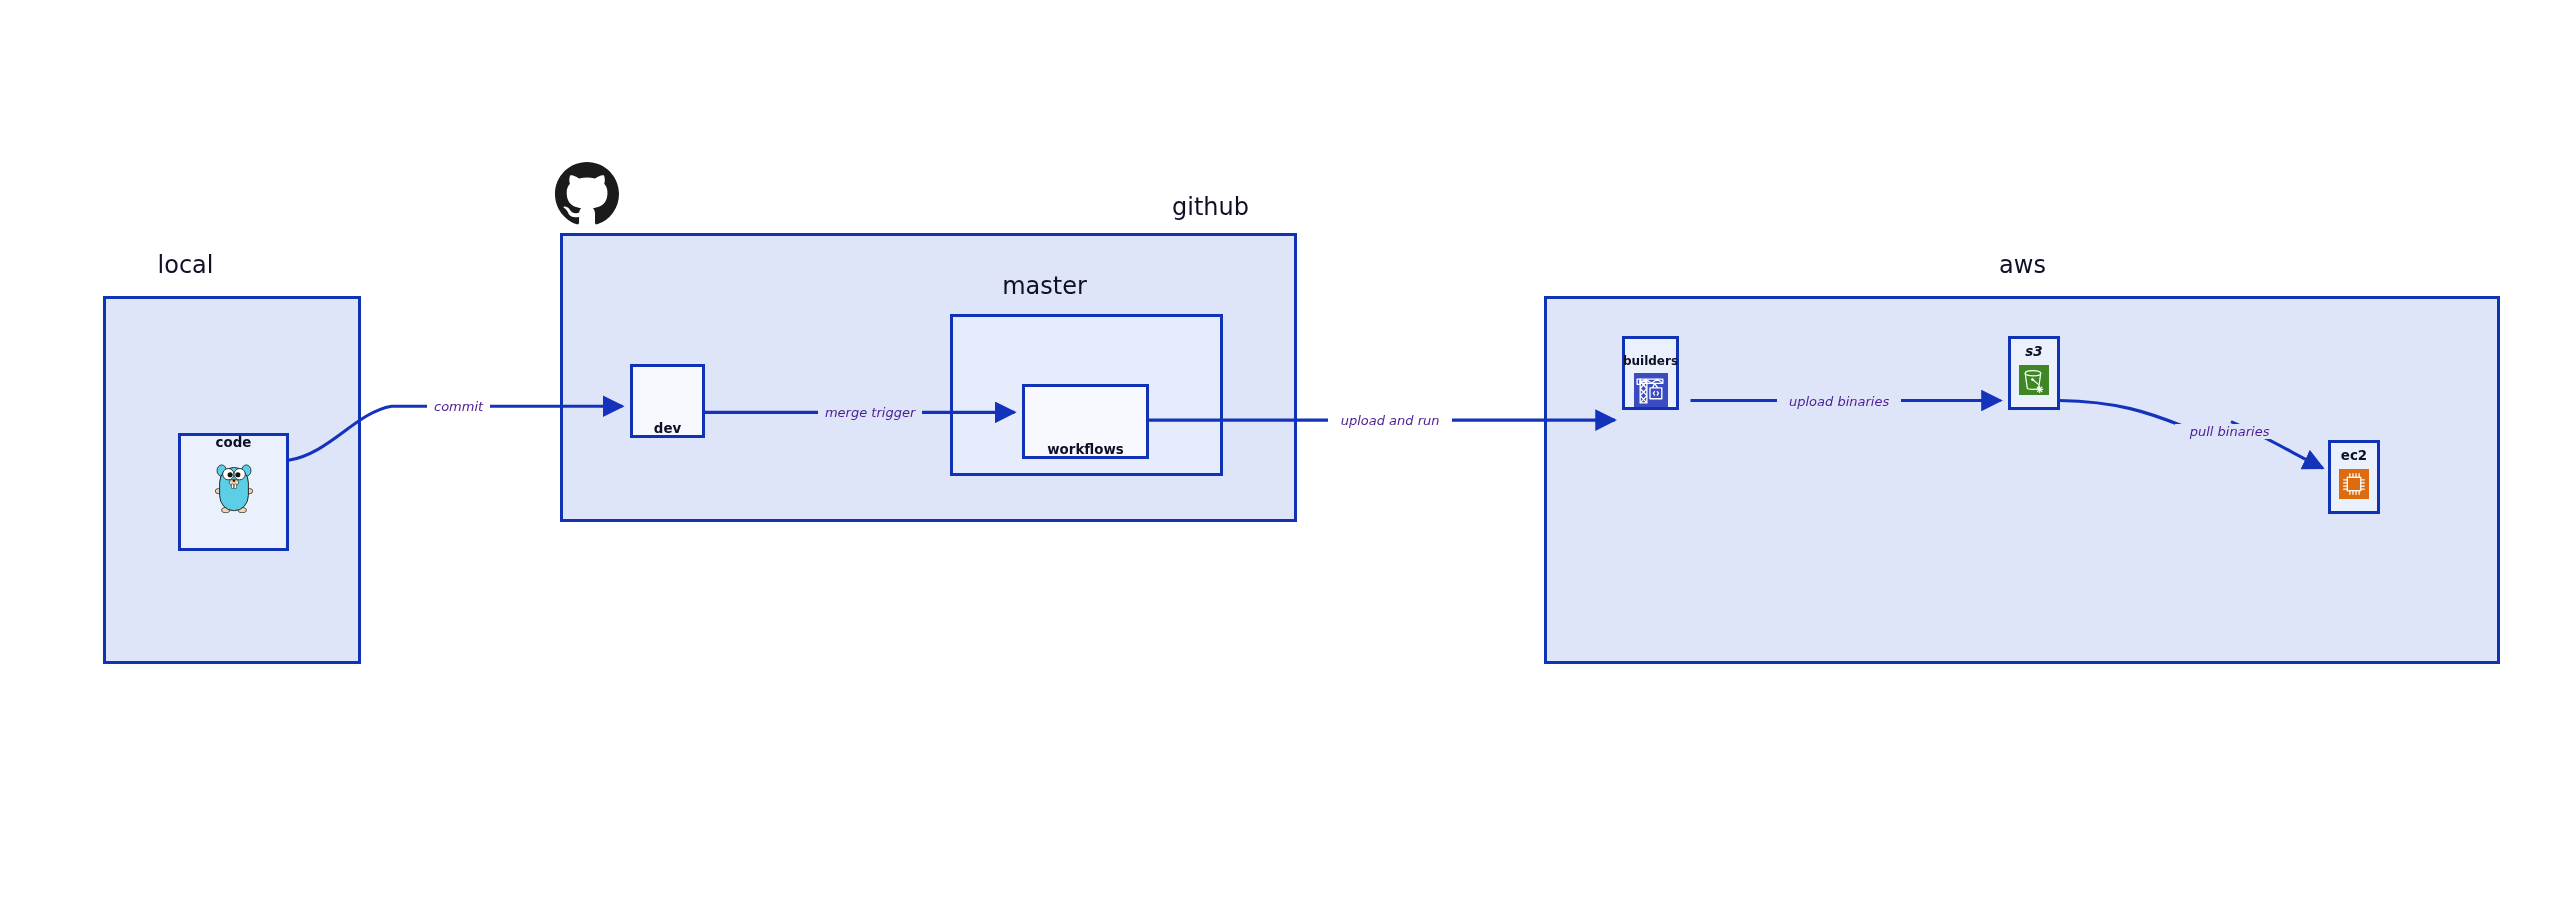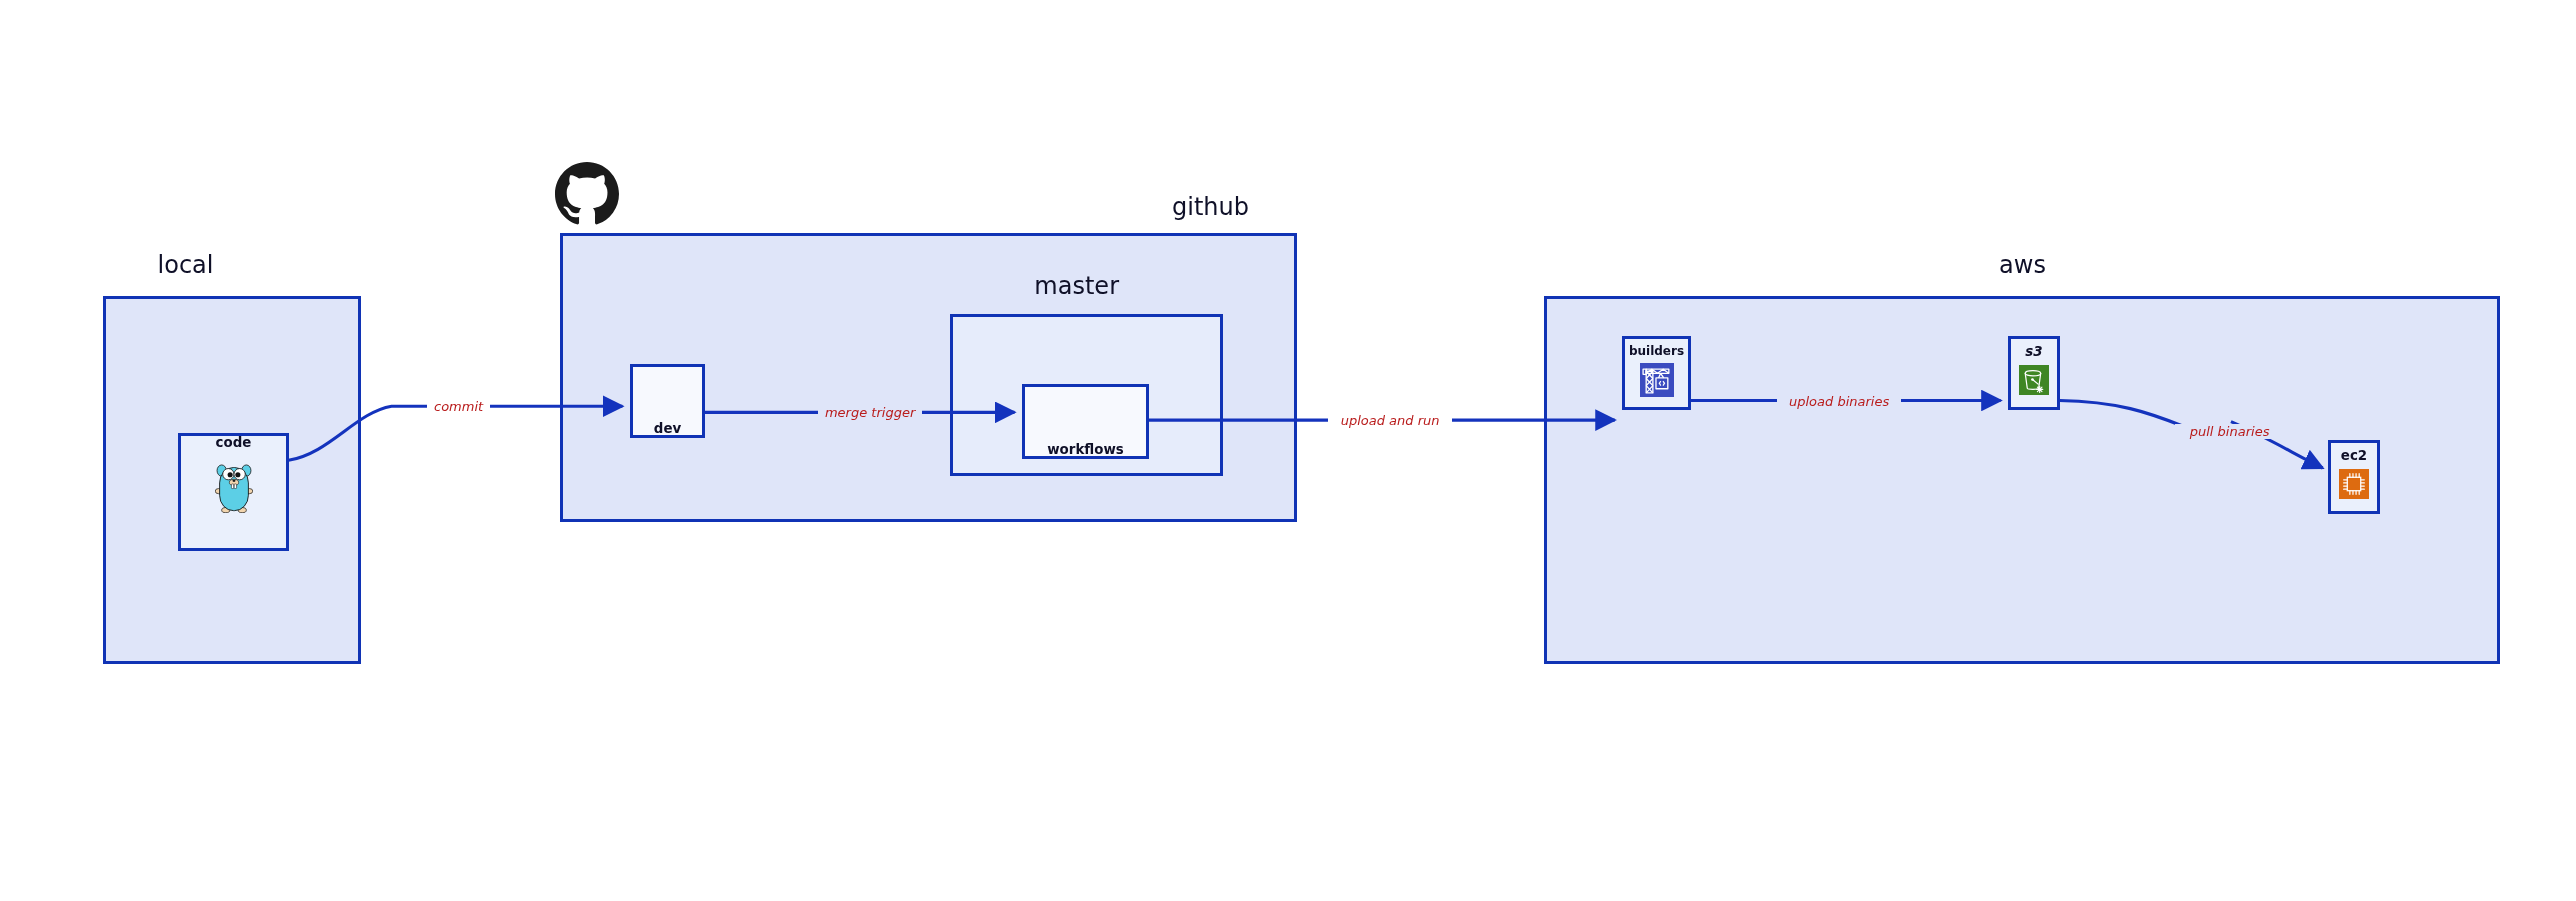--- a/index.html
+++ b/index.html
@@ -51,21 +51,21 @@
   .node-label {
     color: #0f1028;
     font-size: 13.4px;
     font-weight: bold;
     white-space: nowrap;
     font-family: "DejaVu Sans", sans-serif;
     line-height: 1;
   }
   .edge-label {
     position: absolute;
-    color: #b91c1c;
+    color: #4c1d95;
     font-size: 13px;
     font-style: italic;
     white-space: nowrap;
     font-family: "DejaVu Sans", sans-serif;
     background: transparent;
     text-align: center;
   }
   .edge-label.onbg { background: #ffffff; }
   .edge-label.onblue { background: #dfe5f9; }
   .page-title {
@@ -142,31 +142,31 @@
     </svg>
   </div>
 
   <div class="group-label" style="left:1128px; top:193px; width:165px;">github</div>
   <div class="group-box" style="left:560px; top:233px; width:737px; height:289px;"></div>
 
   <div class="node-box white" style="left:630px; top:364px; width:75px; height:74px;">
     <span class="node-label">dev</span>
   </div>
 
-  <div class="group-label" style="left:970px; top:272px; width:149px;text-align:right;">master</div>
+  <div class="group-label" style="left:970px; top:272px; width:149px;">master</div>
   <div class="group-box level2" style="left:950px; top:314px; width:273px; height:162px;"></div>
 
   <div class="node-box white" style="left:1022px; top:384px; width:127px; height:75px;">
     <span class="node-label">workflows</span>
   </div>
 
   <div class="group-label" style="left:1945px; top:251px; width:155px;">aws</div>
   <div class="group-box" style="left:1544px; top:296px; width:956px; height:368px;"></div>
 
-  <div class="node-box" style="left:1622px; top:336px; width:69px; height:74px;">
+  <div class="node-box" style="left:1622px; top:336px; width:57px; height:74px;justify-content:flex-end;">
     <span class="node-label" style="margin-top:6.2px; font-size:12px;">builders</span>
     <span style="margin-top:5.7px;">
       <svg width="34" height="34" viewBox="0 0 66 66" class="icon-tile">
         <rect x="0" y="0" width="66" height="66" fill="#3b4cc0"></rect>
         <g stroke="#ffffff" stroke-width="2.6" fill="none" stroke-linejoin="round">
 
           <rect x="12" y="16" width="13" height="42"></rect>
           <path d="M12 16 L25 30 M25 16 L12 30 M12 30 L25 44 M25 30 L12 44 M12 44 L25 58 M25 44 L12 58"></path>
 
           <rect x="6" y="12" width="6" height="10"></rect>

